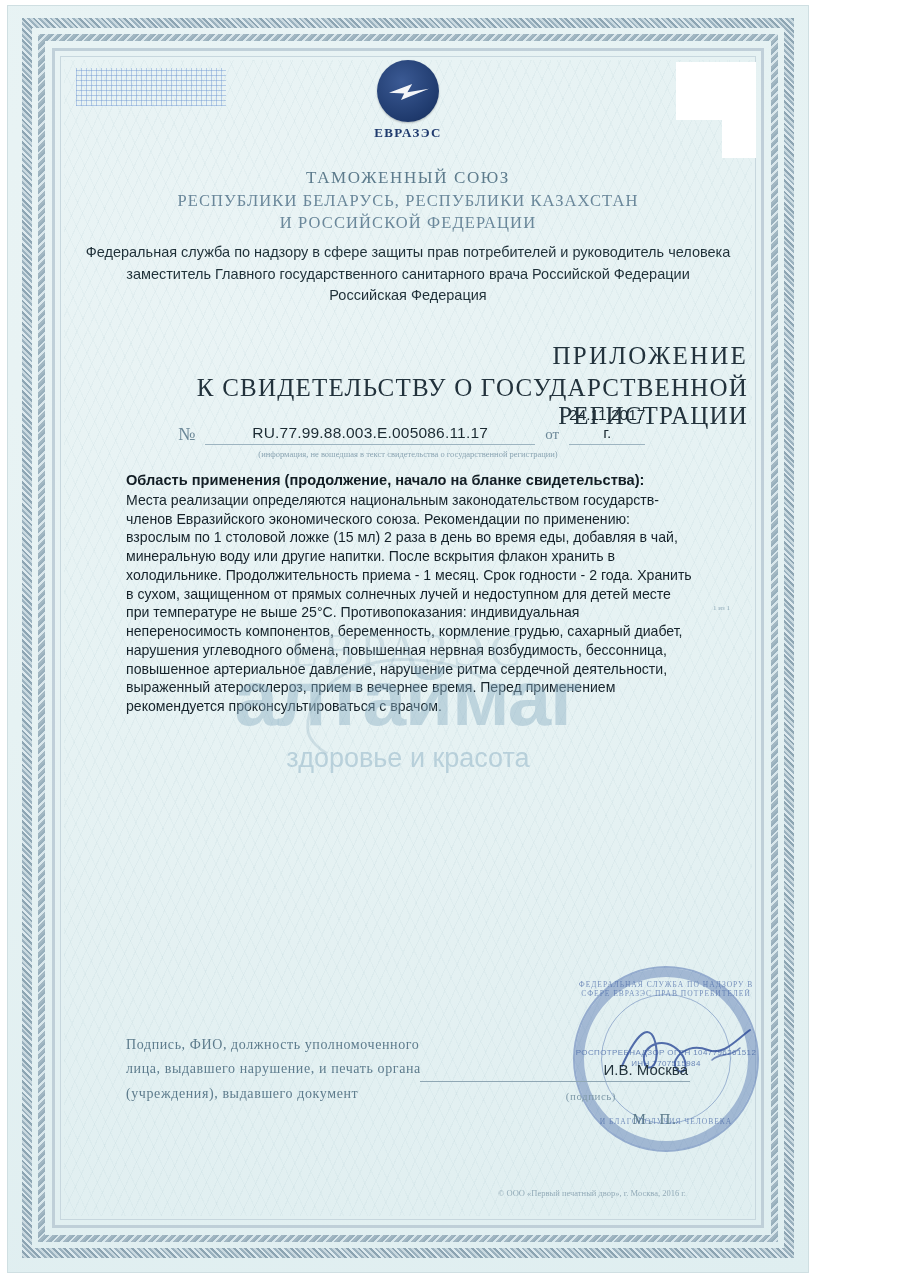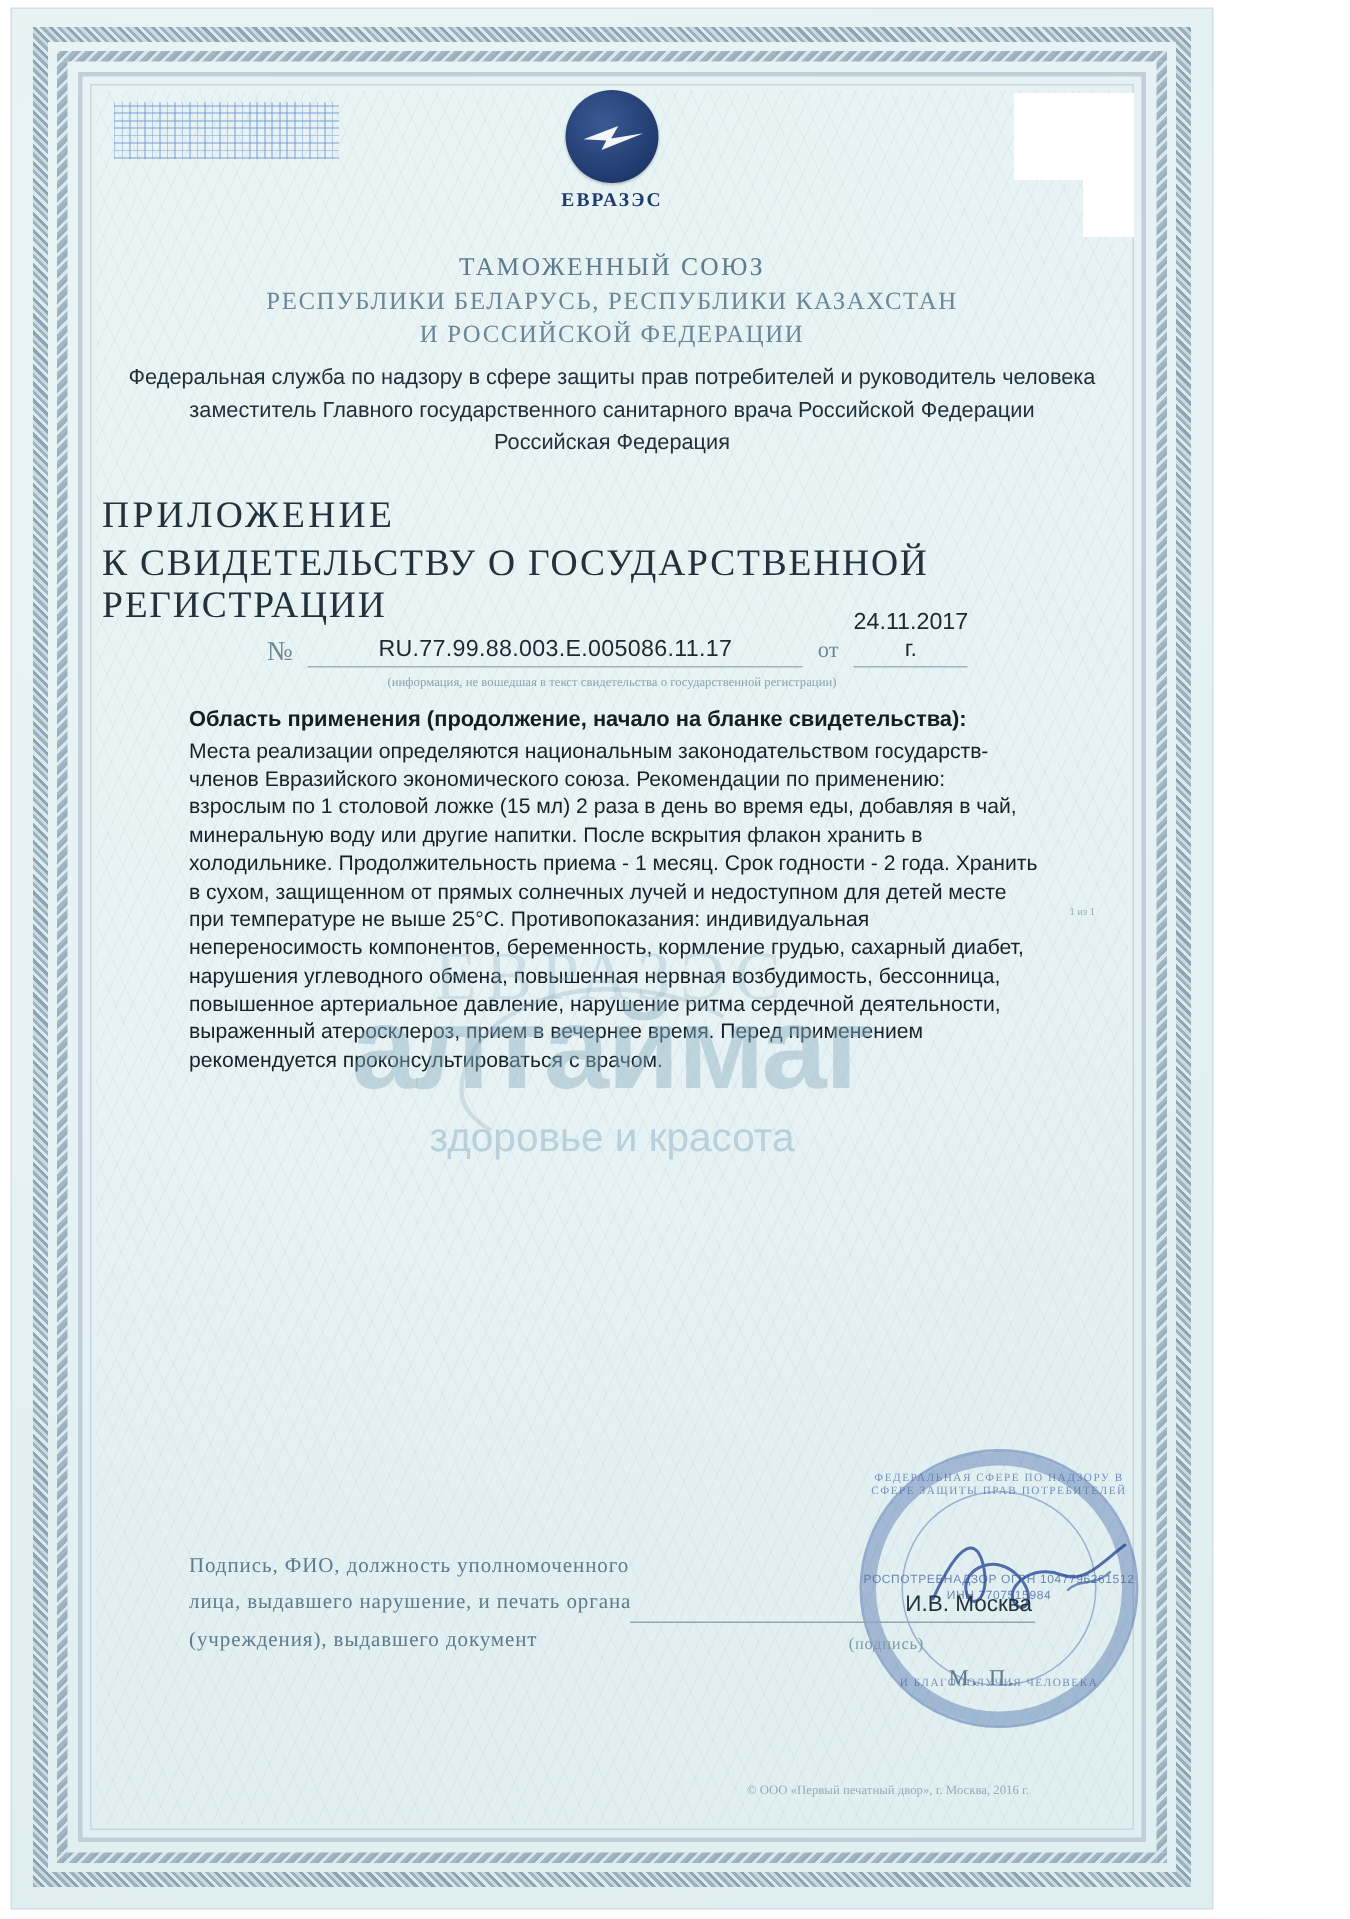--- a/index.html
+++ b/index.html
@@ -185,22 +185,22 @@
     text-align: center;
     font-family: "Liberation Serif", serif;
     font-size: 8.5px;
     color: #8aa4b2;
     letter-spacing: .2px;
   }
 
   .title-block {
     position: absolute;
     left: 0; right: 0;
-    top: 266px;
-    text-align: left;
+    top: 278px;
+    text-align: right;
   }
   .title-1 {
     font-family: "Liberation Serif", serif;
     font-size: 25px;
     letter-spacing: 2.2px;
     color: #22323c;
     margin: 0 0 4px 0;
     font-weight: normal;
   }
   .title-2 {
@@ -500,21 +500,21 @@
 
     <div class="edge-marks">1 из 1</div>
 
     <div class="sig-block">
       <div>Подпись, ФИО, должность уполномоченного</div>
       <div>лица, выдавшего нарушение, и печать органа</div>
       <div>(учреждения), выдавшего документ</div>
     </div>
 
     <div class="stamp">
-      <div class="stamp-arc top">ФЕДЕРАЛЬНАЯ СФЕРЕ ПО НАДЗОРУ В СФЕРЕ ЗАЩИТЫ ПРАВ ПОТРЕБИТЕЛЕЙ</div>
+      <div class="stamp-arc top">ФЕДЕРАЛЬНАЯ СЛУЖБА ПО НАДЗОРУ В СФЕРЕ ЕВРАЗЭС ПРАВ ПОТРЕБИТЕЛЕЙ</div>
       <div class="stamp-inner-text">РОСПОТРЕБНАДЗОР
 ОГРН 1047796261512
 ИНН 7707515984</div>
       <div class="stamp-arc bottom">И БЛАГОПОЛУЧИЯ ЧЕЛОВЕКА</div>
     </div>
 
     <svg class="signature-scribble" viewBox="0 0 150 70">
       <path d="M6 50 C 24 10, 36 8, 40 30 C 44 52, 30 58, 28 44 C 26 30, 48 18, 64 36
                C 76 50, 66 62, 60 52 C 54 42, 72 26, 92 34 C 108 40, 120 24, 134 14" fill="none" stroke="rgba(40,70,150,.78)" stroke-width="2" stroke-linecap="round"></path>
       <path d="M96 44 C 104 36, 114 42, 124 32" fill="none" stroke="rgba(40,70,150,.6)" stroke-width="1.6" stroke-linecap="round"></path>

